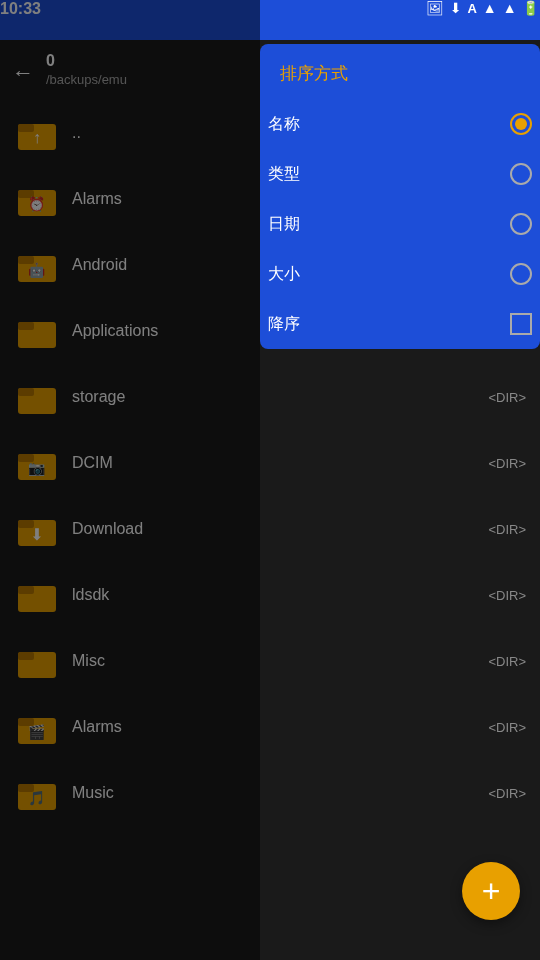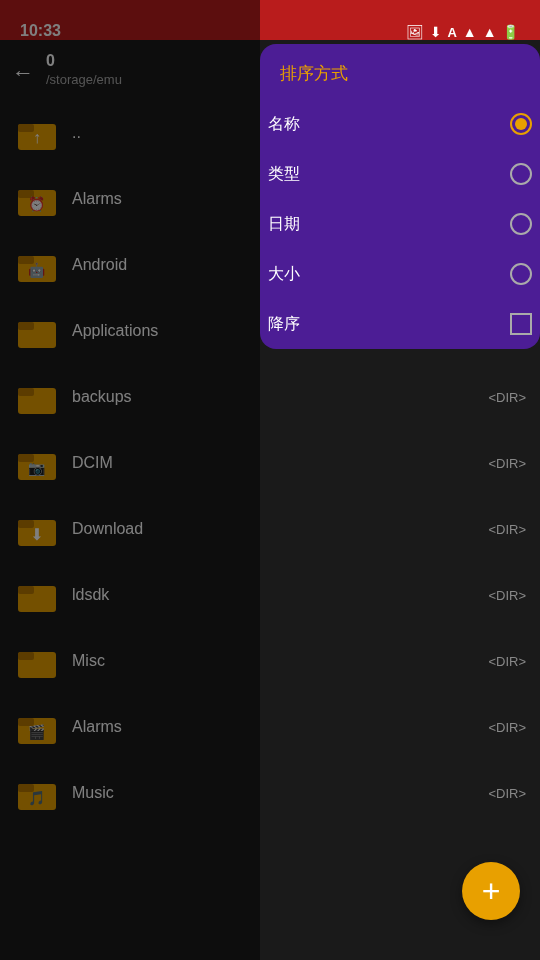--- a/index.html
+++ b/index.html
@@ -9,25 +9,25 @@
       background: #1a1a1a;
       font-family: sans-serif;
       overflow: hidden;
       position: relative;
     }
 
     
     .status-bar {
       width: 100%;
       height: 40px;
-      background: #b91c1c;
-      display: flex;
-      align-items: flex-end;
+      background: #1d4ed8;
+      display: flex;
+      align-items: flex-start;
       justify-content: space-between;
-      padding: 0 20px;
+      padding: 0 0;
     }
     .status-time {
       color: #fff;
       font-size: 16px;
       font-weight: bold;
     }
     .status-icons {
       display: flex;
       align-items: center;
       gap: 6px;
@@ -110,23 +110,23 @@
       background: rgba(0,0,0,0.5);
       z-index: 10;
     }
 
     
     .sort-panel {
       position: absolute;
       top: 44px;
       right: 0;
       width: 280px;
-      background: #4c1d95;
+      background: #1d4ed8;
       z-index: 20;
-      border-radius: 16px;
+      border-radius: 8px;
     }
     .sort-panel-title {
       color: #e8a000;
       font-size: 17px;
       padding: 18px 20px 14px 20px;
       font-weight: 500;
     }
     .sort-option {
       display: flex;
       align-items: center;
@@ -205,21 +205,21 @@
     <span class="status-icon">▲</span>
 
     <span class="status-icon">🔋</span>
   </div>
 </div>
 
 <div class="header">
   <span class="back-btn">←</span>
   <div class="header-info">
     <div class="count">0</div>
-    <div class="path">/storage/emu</div>
+    <div class="path">/backups/emu</div>
   </div>
 </div>
 
 <div class="file-list" id="file-list">
 <div class="file-item">
       <div class="folder-icon"><svg viewBox="0 0 46 46" xmlns="http://www.w3.org/2000/svg">
       <rect x="4" y="14" width="38" height="26" rx="3" fill="#e8a000"></rect>
       <rect x="4" y="14" width="16" height="8" rx="2" fill="#b87800"></rect>
       <text x="23" y="33" text-anchor="middle" font-size="16" fill="#fff" font-weight="bold">↑</text>
     </svg></div>
@@ -250,21 +250,21 @@
     <rect x="4" y="14" width="16" height="8" rx="2" fill="#b87800"></rect>
   </svg></div>
       <span class="file-name">Applications</span>
       <span class="file-meta">&lt;DIR&gt;</span>
     </div>
     <div class="file-item">
       <div class="folder-icon"><svg viewBox="0 0 46 46" xmlns="http://www.w3.org/2000/svg">
     <rect x="4" y="14" width="38" height="26" rx="3" fill="#e8a000"></rect>
     <rect x="4" y="14" width="16" height="8" rx="2" fill="#b87800"></rect>
   </svg></div>
-      <span class="file-name">backups</span>
+      <span class="file-name">storage</span>
       <span class="file-meta">&lt;DIR&gt;</span>
     </div>
     <div class="file-item">
       <div class="folder-icon"><svg viewBox="0 0 46 46" xmlns="http://www.w3.org/2000/svg">
       <rect x="4" y="14" width="38" height="26" rx="3" fill="#e8a000"></rect>
       <rect x="4" y="14" width="16" height="8" rx="2" fill="#b87800"></rect>
       <text x="23" y="33" text-anchor="middle" font-size="14" fill="#fff">📷</text>
     </svg></div>
       <span class="file-name">DCIM</span>
       <span class="file-meta">&lt;DIR&gt;</span>

